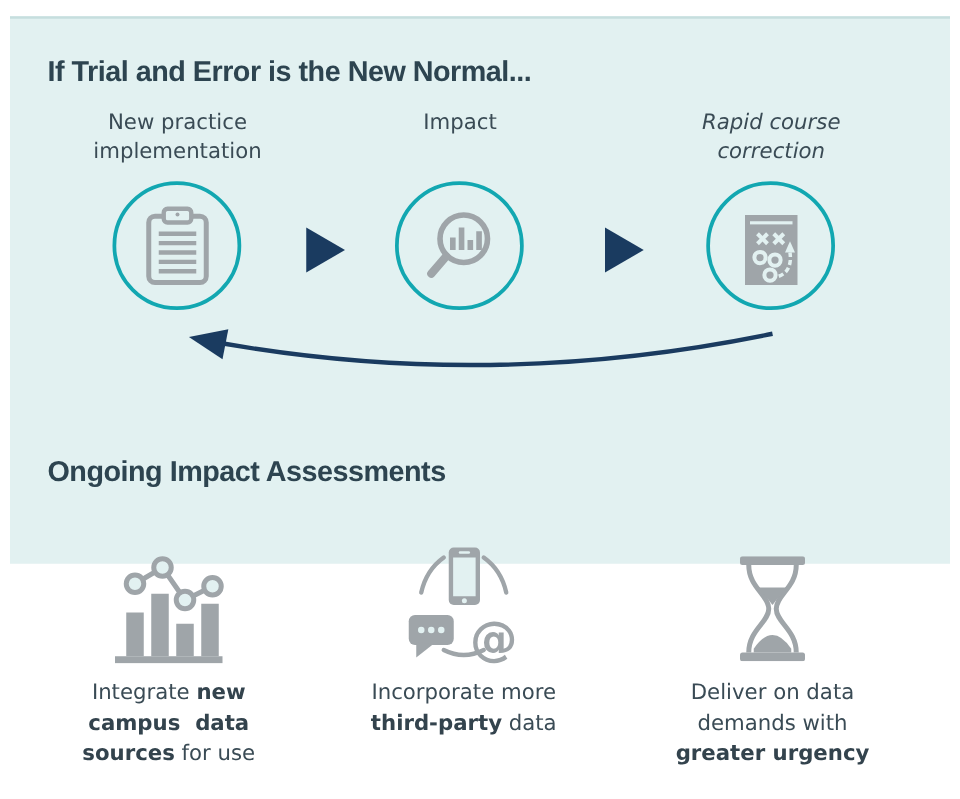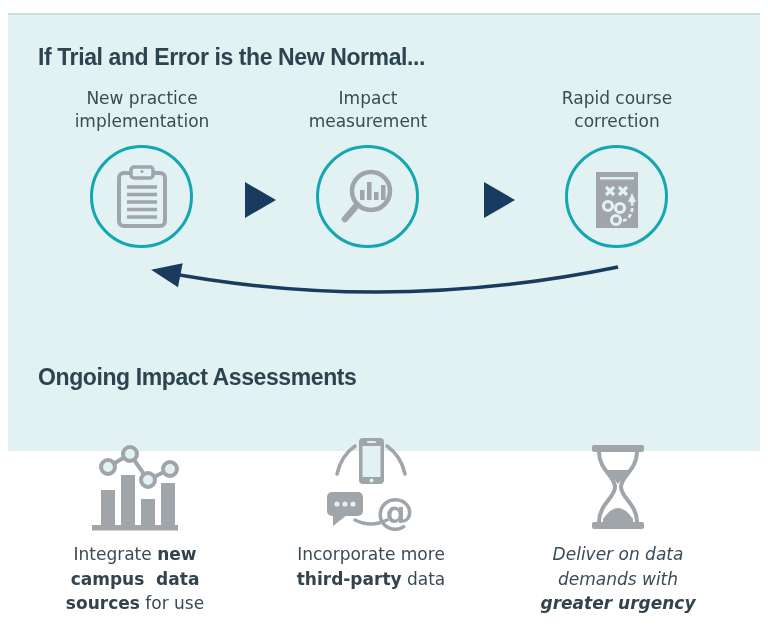--- a/index.html
+++ b/index.html
@@ -22,23 +22,22 @@
 <div class="panel">
 
   <div class="title title-top">If Trial and Error is the New Normal...</div>
 
   <div class="step-label" style="left:24px;">
     <div>New practice</div>
     <div>implementation</div>
   </div>
   <div class="step-label" style="left:250px;">
     <div>Impact</div>
-    <div>measurement</div>
   </div>
-  <div class="step-label" style="left:499px;">
+  <div class="step-label" style="left:499px;font-style:italic;">
     <div>Rapid course</div>
     <div>correction</div>
   </div>
 
   <div class="circle" style="left:82px;">
     <svg width="56" height="66" viewBox="0 0 56 66">
       <rect x="5" y="9" width="46" height="53" rx="5" fill="none" stroke="#9FA5A9" stroke-width="4"></rect>
       <rect x="17" y="3" width="22" height="11" rx="3" fill="#E2F1F1" stroke="#9FA5A9" stroke-width="3.5"></rect>
       <circle cx="28" cy="7.5" r="1.6" fill="#9FA5A9"></circle>
       <line x1="13" y1="23" x2="43" y2="23" stroke="#9FA5A9" stroke-width="3.5"></line>
@@ -134,19 +133,19 @@
     <div class="cap-line"><span>Integrate </span><b>new</b></div>
     <div class="cap-line"><b>campus  data</b></div>
     <div class="cap-line"><b>sources</b><span> for use</span></div>
   </div>
 
   <div class="caption" style="left:248px;">
     <div class="cap-line"><span>Incorporate more</span></div>
     <div class="cap-line"><b>third-party</b><span> data</span></div>
   </div>
 
-  <div class="caption" style="left:495px;font-style:italic;">
+  <div class="caption" style="left:495px;">
     <div class="cap-line"><span>Deliver on data</span></div>
     <div class="cap-line"><span>demands with</span></div>
     <div class="cap-line"><b>greater urgency</b></div>
   </div>
 
 </div>
 
 </body></html>

